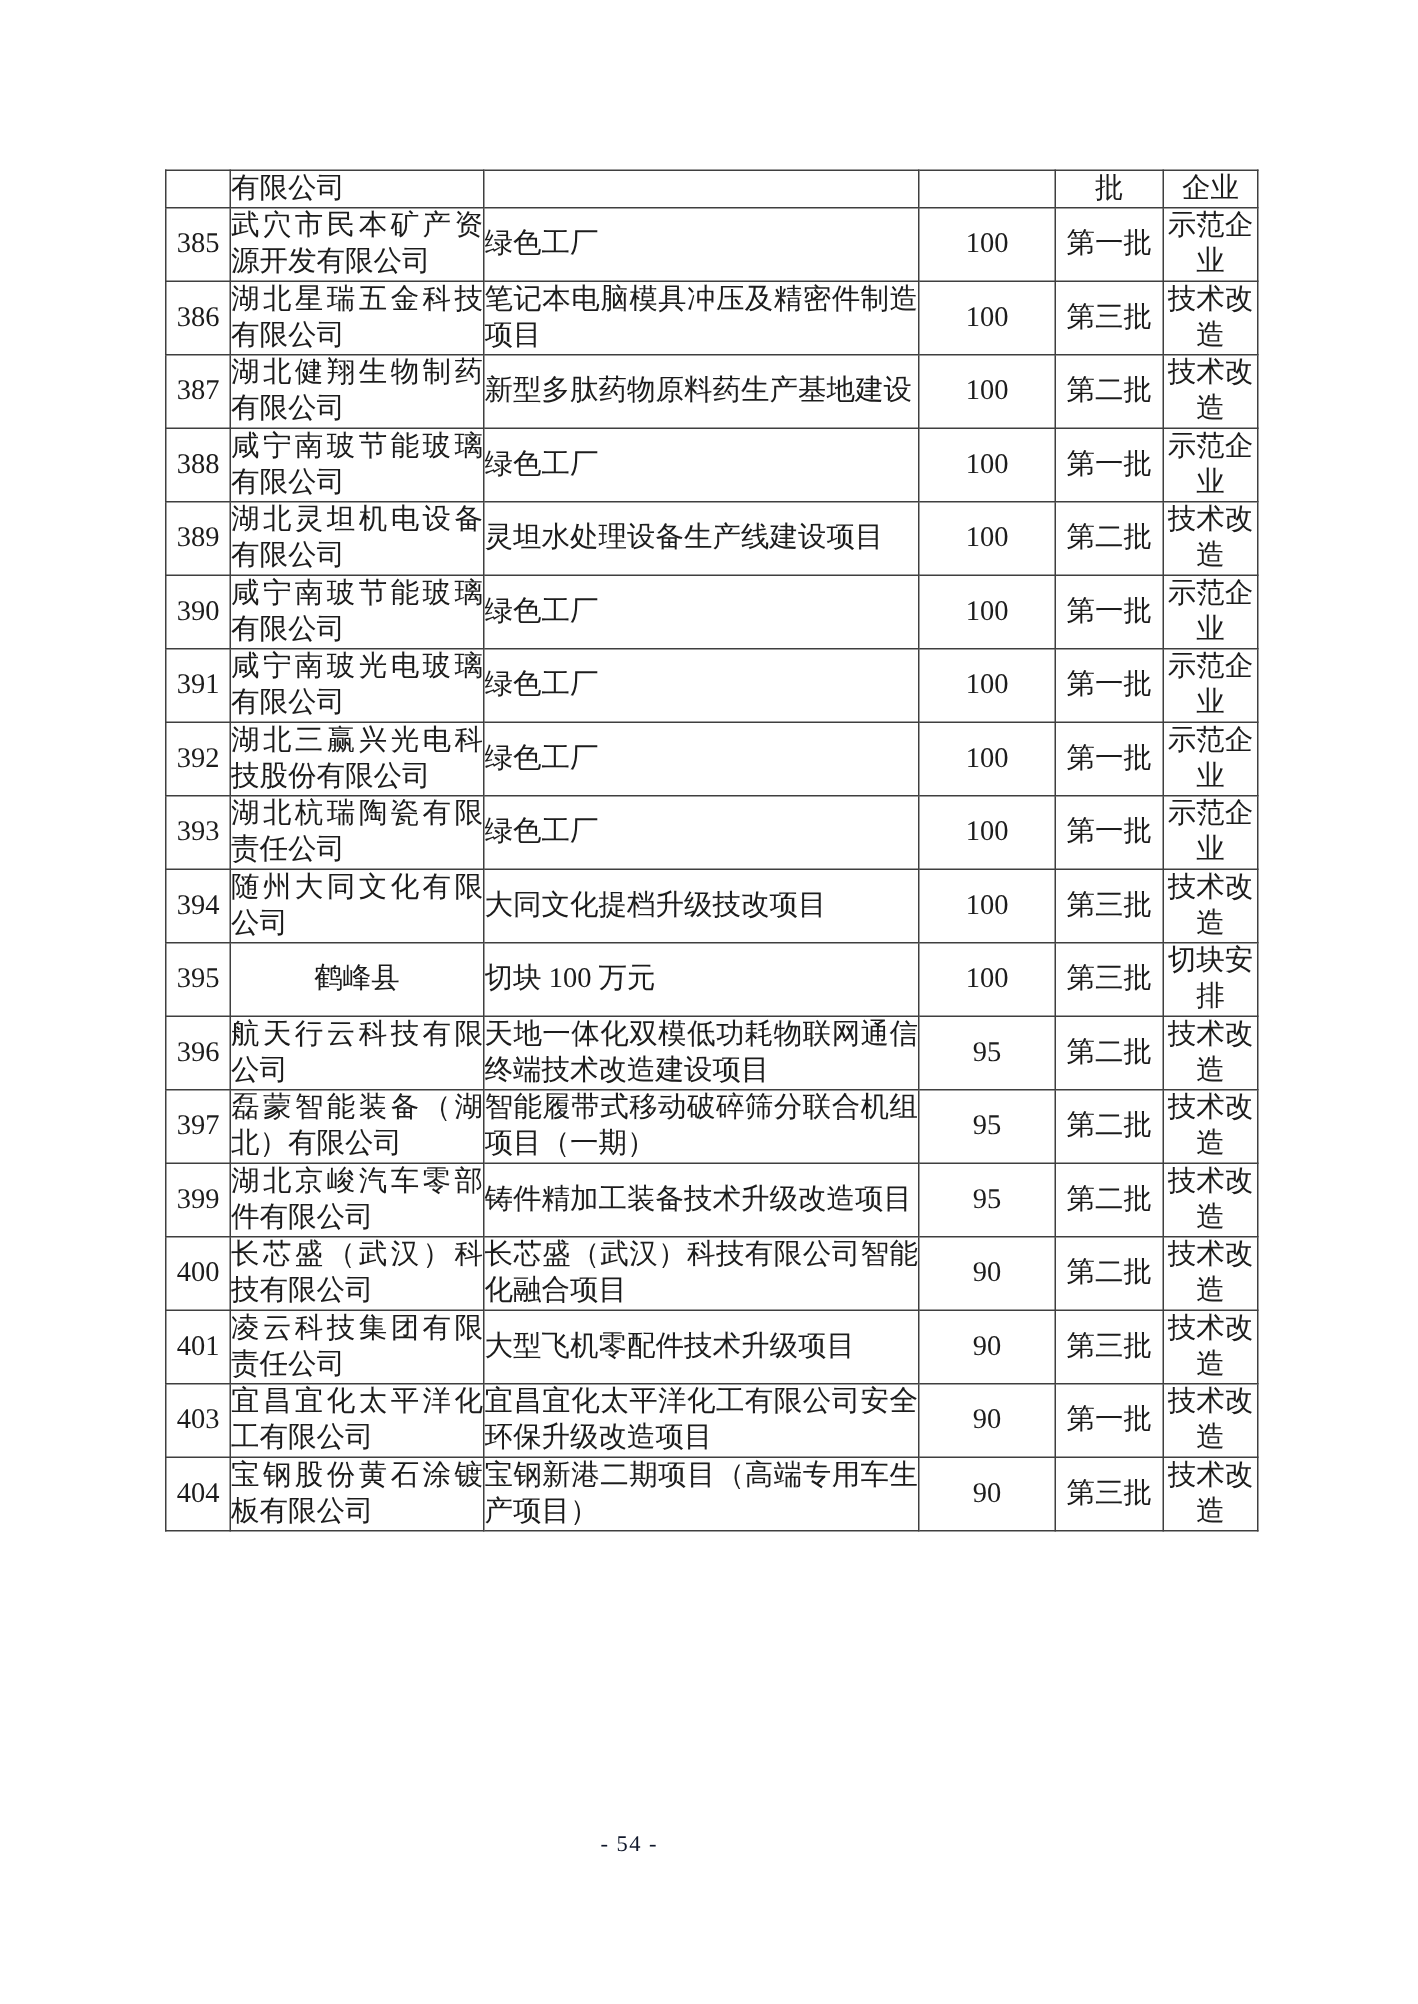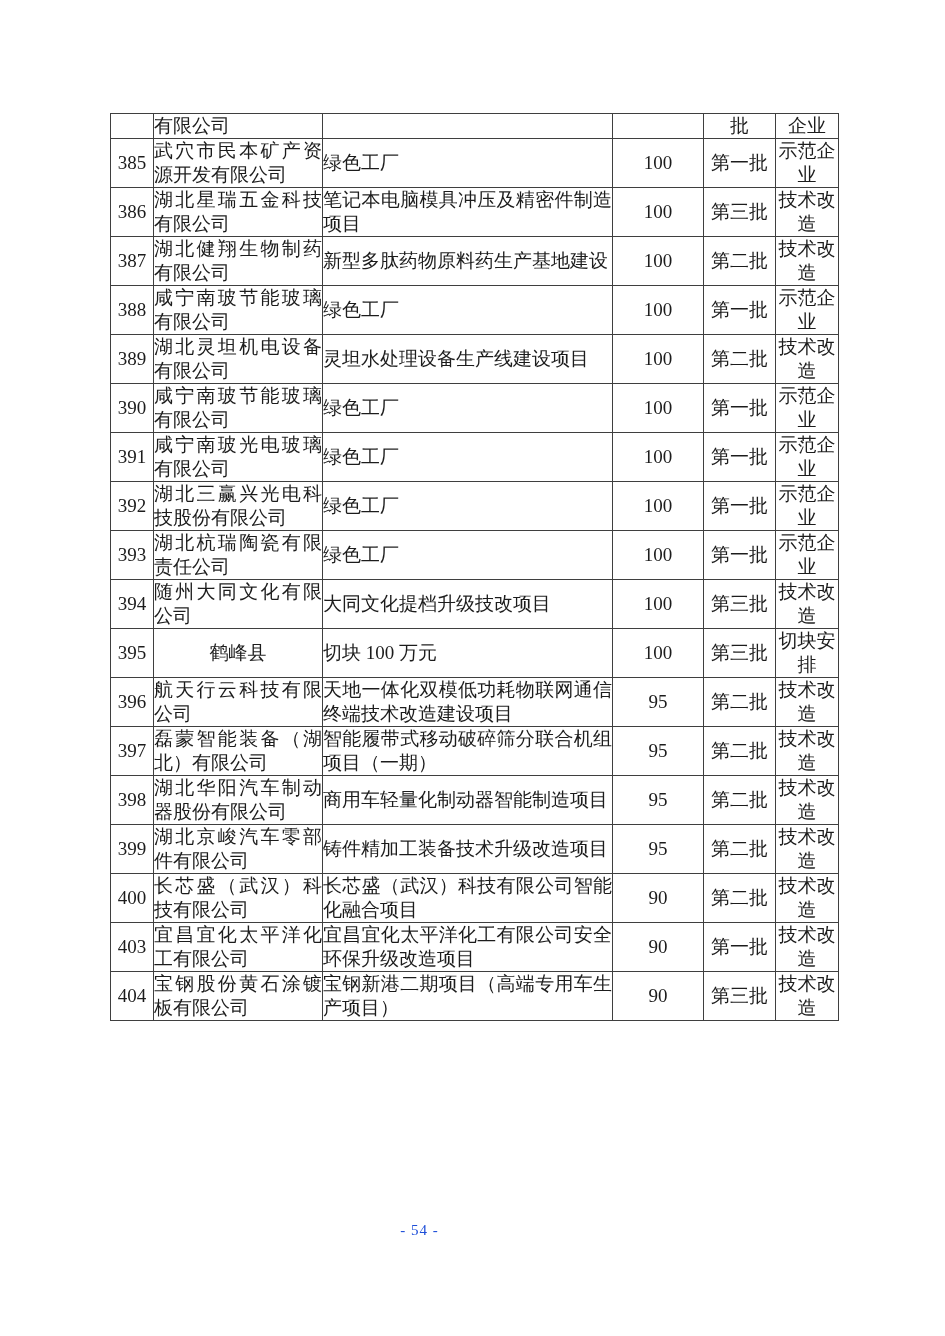--- a/index.html
+++ b/index.html
@@ -62,21 +62,21 @@
     vertical-align: top;
   }
   .footer {
     position: absolute;
     top: 1222px;
     left: 0;
     width: 100%;
     text-align: center;
     font-size: 15px;
     letter-spacing: 1px;
-    color: #1d4ed8;
+    color: #0f172a;
   }
 </style>
 </head>
 <body>
 
 <div class="page">
 
   <table class="funding">
     <colgroup>
       <col style="width:43px">
@@ -193,44 +193,44 @@
       </tr>
       <tr>
         <td class="c-no">397</td>
         <td class="c-company">磊蒙智能装备（湖北）有限公司</td>
         <td class="c-project">智能履带式移动破碎筛分联合机组项目（一期）</td>
         <td class="c-amount">95</td>
         <td class="c-batch">第二批</td>
         <td class="c-category">技术改造</td>
       </tr>
       <tr>
-        <td class="c-no">398</td>
-        <td class="c-company">湖北华阳汽车制动器股份有限公司</td>
-        <td class="c-project">商用车轻量化制动器智能制造项目</td>
-        <td class="c-amount">95</td>
-        <td class="c-batch">第二批</td>
-        <td class="c-category">技术改造</td>
-      </tr>
-      <tr>
         <td class="c-no">399</td>
         <td class="c-company">湖北京峻汽车零部件有限公司</td>
         <td class="c-project">铸件精加工装备技术升级改造项目</td>
         <td class="c-amount">95</td>
         <td class="c-batch">第二批</td>
         <td class="c-category">技术改造</td>
       </tr>
       <tr>
         <td class="c-no">400</td>
         <td class="c-company">长芯盛（武汉）科技有限公司</td>
         <td class="c-project">长芯盛（武汉）科技有限公司智能化融合项目</td>
         <td class="c-amount">90</td>
         <td class="c-batch">第二批</td>
         <td class="c-category">技术改造</td>
       </tr>
       <tr>
+        <td class="c-no">401</td>
+        <td class="c-company">凌云科技集团有限责任公司</td>
+        <td class="c-project">大型飞机零配件技术升级项目</td>
+        <td class="c-amount">90</td>
+        <td class="c-batch">第三批</td>
+        <td class="c-category">技术改造</td>
+      </tr>
+      <tr>
         <td class="c-no">403</td>
         <td class="c-company">宜昌宜化太平洋化工有限公司</td>
         <td class="c-project">宜昌宜化太平洋化工有限公司安全环保升级改造项目</td>
         <td class="c-amount">90</td>
         <td class="c-batch">第一批</td>
         <td class="c-category">技术改造</td>
       </tr>
       <tr>
         <td class="c-no">404</td>
         <td class="c-company">宝钢股份黄石涂镀板有限公司</td>

